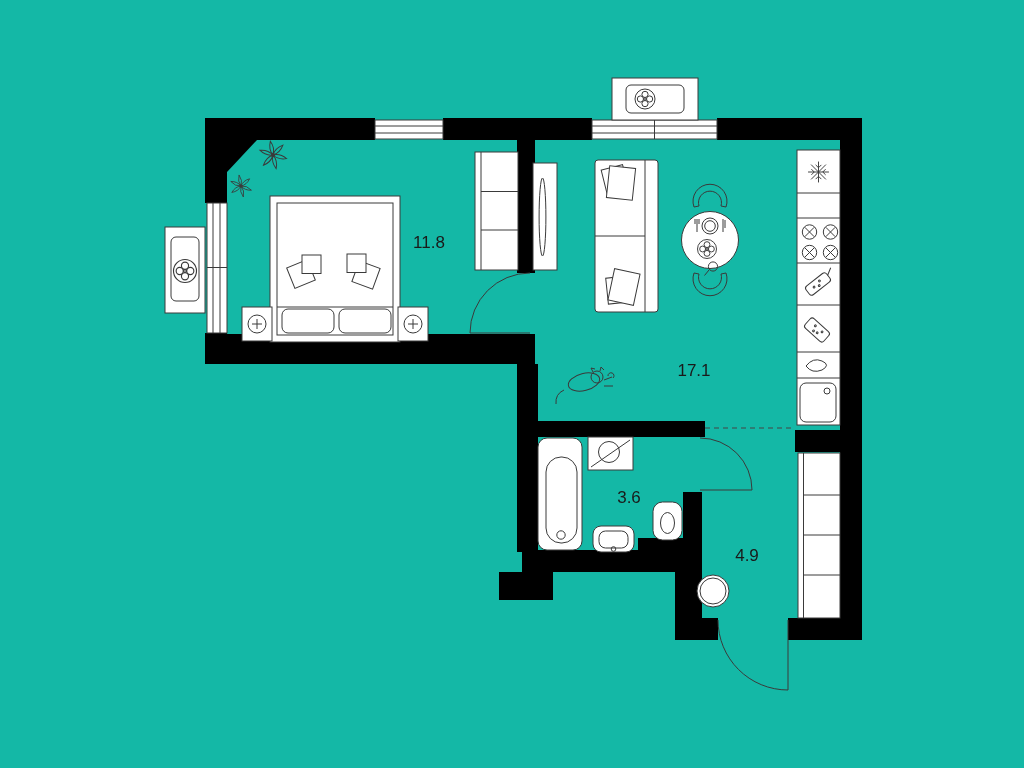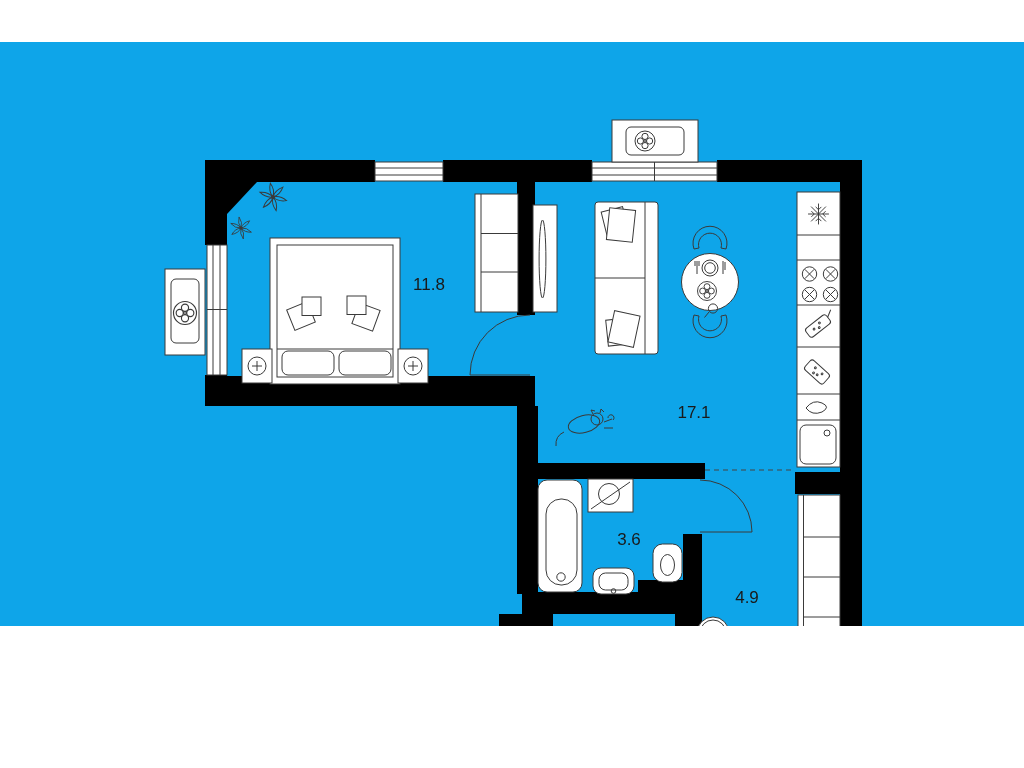--- a/index.html
+++ b/index.html
@@ -1,17 +1,17 @@
 <!DOCTYPE html>
 <html><head>
 <meta charset="utf-8">
 <style>
   html,body{margin:0;padding:0;background:#ffffff;}
-  .canvas{position:relative;width:1024px;height:584px;background:#0ea5e9;overflow:hidden;
-          font-family:"Liberation Sans", sans-serif;margin-top:42px;}
+  .canvas{position:relative;width:1024px;height:768px;background:#14b8a6;overflow:hidden;
+          font-family:"Liberation Sans", sans-serif;}
   svg text{font-family:"Liberation Sans", sans-serif;font-size:17px;}
   .thin{stroke:#3a3a3a;stroke-width:1;fill:none;}
   .thinw{stroke:#3a3a3a;stroke-width:1;fill:#ffffff;}
 </style>
 </head>
 <body>
 
 <div class="canvas">
 <svg width="1024" height="768" viewBox="0 0 1024 768">
   <defs>

